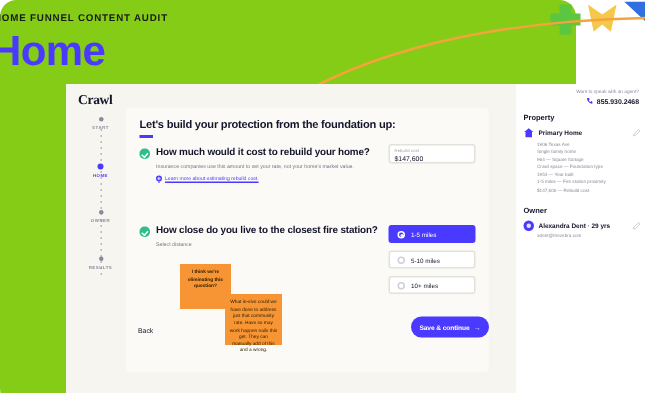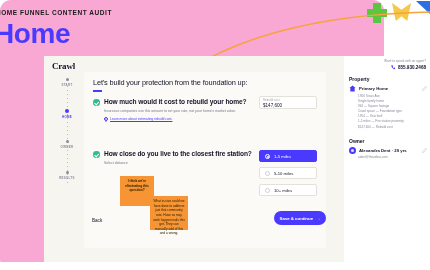--- a/index.html
+++ b/index.html
@@ -2,21 +2,21 @@
 <html><head>
 <meta charset="utf-8">
 <style>
   * { box-sizing: border-box; margin: 0; padding: 0; }
   html, body {
     width: 430px; height: 270px;
     background: #ffffff;
     font-family: "Liberation Sans", sans-serif;
     overflow: hidden;
   }
-  #root { position: relative; width: 384px; height: 270px; background:#f9a8d4;border-radius:11px; }
+  #root { position: relative; width: 384px; height: 270px; background:#84cc16;border-radius:11px; }
 
   
   .deco { position:absolute; top:0; }
   .deco-cross { left:366px; top:2px; width:22px; height:22px; }
   .deco-star  { left:391px; top:2px; width:21px; height:21px; }
   .deco-blue  { left:414px; top:1px; width:17px; height:20px; }
 
   
   .kicker {
     position:absolute; left:-4px; top:9px;
@@ -60,21 +60,21 @@
     background:repeating-linear-gradient(to bottom,#b9b9c6 0 1.5px,transparent 1.5px 4px);
   }
 
   
   .card {
     position:absolute; left:40px; top:16px; width:242px; height:176px;
     background:#fbfaf6; border-radius:3px;
   }
   .card-head {
     position:absolute; left:9px; top:6px;
-    font-size:7.4px; font-weight:400; color:#14142b; letter-spacing:-.15px;
+    font-size:7.4px; font-weight:700; color:#14142b; letter-spacing:-.15px;
     white-space:nowrap;
     text-align:center;
   }
   .card-rule {
     position:absolute; left:9px; top:18px; width:9px; height:1.5px; background:#4a3aff;
   }
 
   
   .q { position:absolute; left:9px; width:160px; }
   .q1 { top:26px; }

